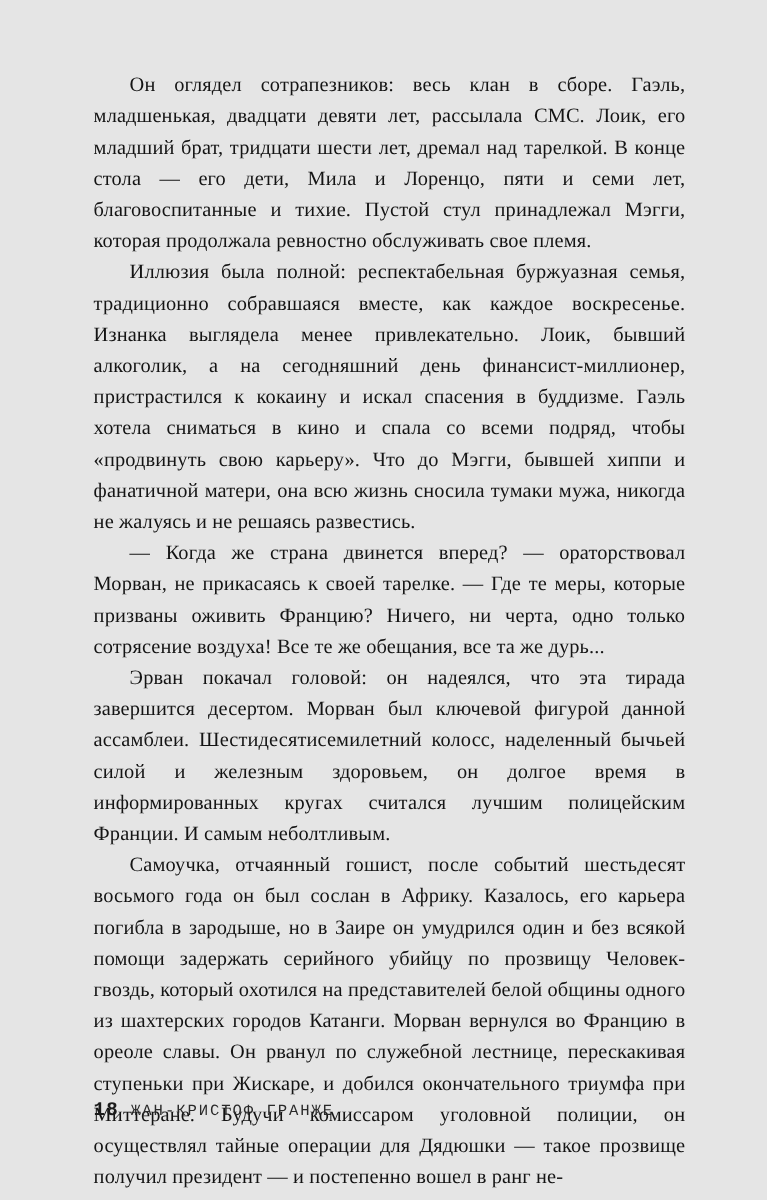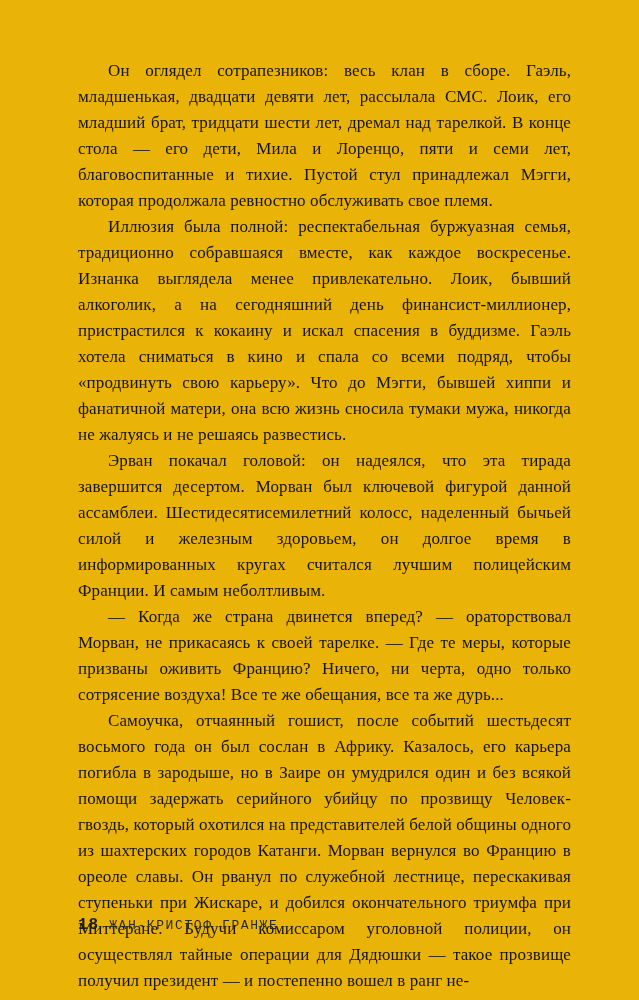--- a/index.html
+++ b/index.html
@@ -4,21 +4,21 @@
 <style>
   html, body {
     margin: 0;
     padding: 0;
     background: #ffffff;
   }
   .book-page {
     position: relative;
     width: 639px;
     height: 1000px;
-    background: #eab308;
+    background: #e5e5e5;
     overflow: hidden;
     box-sizing: border-box;
   }
   .text-block {
     position: absolute;
     top: 58px;
     left: 78px;
     width: 493px;
     font-family: "Liberation Serif", "DejaVu Serif", serif;
     font-size: 17px;
@@ -57,22 +57,22 @@
   }
 </style>
 </head>
 <body>
 
 <div class="book-page">
 
   <div class="text-block">
     <p>Он оглядел сотрапезников: весь клан в сборе. Гаэль, младшенькая, двадцати девяти лет, рассылала СМС. Лоик, его младший брат, тридцати шести лет, дремал над тарелкой. В конце стола — его дети, Мила и Лоренцо, пяти и семи лет, благовоспитанные и тихие. Пустой стул принадлежал Мэгги, которая продолжала ревностно обслуживать свое племя.</p>
     <p>Иллюзия была полной: респектабельная буржуазная семья, традиционно собравшаяся вместе, как каждое воскресенье. Изнанка выглядела менее привлекательно. Лоик, бывший алкоголик, а на сегодняшний день финансист-миллионер, пристрастился к кокаину и искал спасения в буддизме. Гаэль хотела сниматься в кино и спала со всеми подряд, чтобы «продвинуть свою карьеру». Что до Мэгги, бывшей хиппи и фанатичной матери, она всю жизнь сносила тумаки мужа, никогда не жалуясь и не решаясь развестись.</p>
+    <p>— Когда же страна двинется вперед? — ораторствовал Морван, не прикасаясь к своей тарелке. — Где те меры, которые призваны оживить Францию? Ничего, ни черта, одно только сотрясение воздуха! Все те же обещания, все та же дурь...</p>
     <p>Эрван покачал головой: он надеялся, что эта тирада завершится десертом. Морван был ключевой фигурой данной ассамблеи. Шестидесятисемилетний колосс, наделенный бычьей силой и железным здоровьем, он долгое время в информированных кругах считался лучшим полицейским Франции. И самым неболтливым.</p>
-    <p>— Когда же страна двинется вперед? — ораторствовал Морван, не прикасаясь к своей тарелке. — Где те меры, которые призваны оживить Францию? Ничего, ни черта, одно только сотрясение воздуха! Все те же обещания, все та же дурь...</p>
     <p>Самоучка, отчаянный гошист, после событий шестьдесят восьмого года он был сослан в Африку. Казалось, его карьера погибла в зародыше, но в Заире он умудрился один и без всякой помощи задержать серийного убийцу по прозвищу Человек-гвоздь, который охотился на представителей белой общины одного из шахтерских городов Катанги. Морван вернулся во Францию в ореоле славы. Он рванул по служебной лестнице, перескакивая ступеньки при Жискаре, и добился окончательного триумфа при Миттеране. Будучи комиссаром уголовной полиции, он осуществлял тайные операции для Дядюшки — такое прозвище получил президент — и постепенно вошел в ранг не-</p>
   </div>
 
   <div class="page-footer">
     <span class="page-num">18</span>
     <span class="running-title">ЖАН-КРИСТОФ ГРАНЖЕ</span>
   </div>
 
 </div>
 

